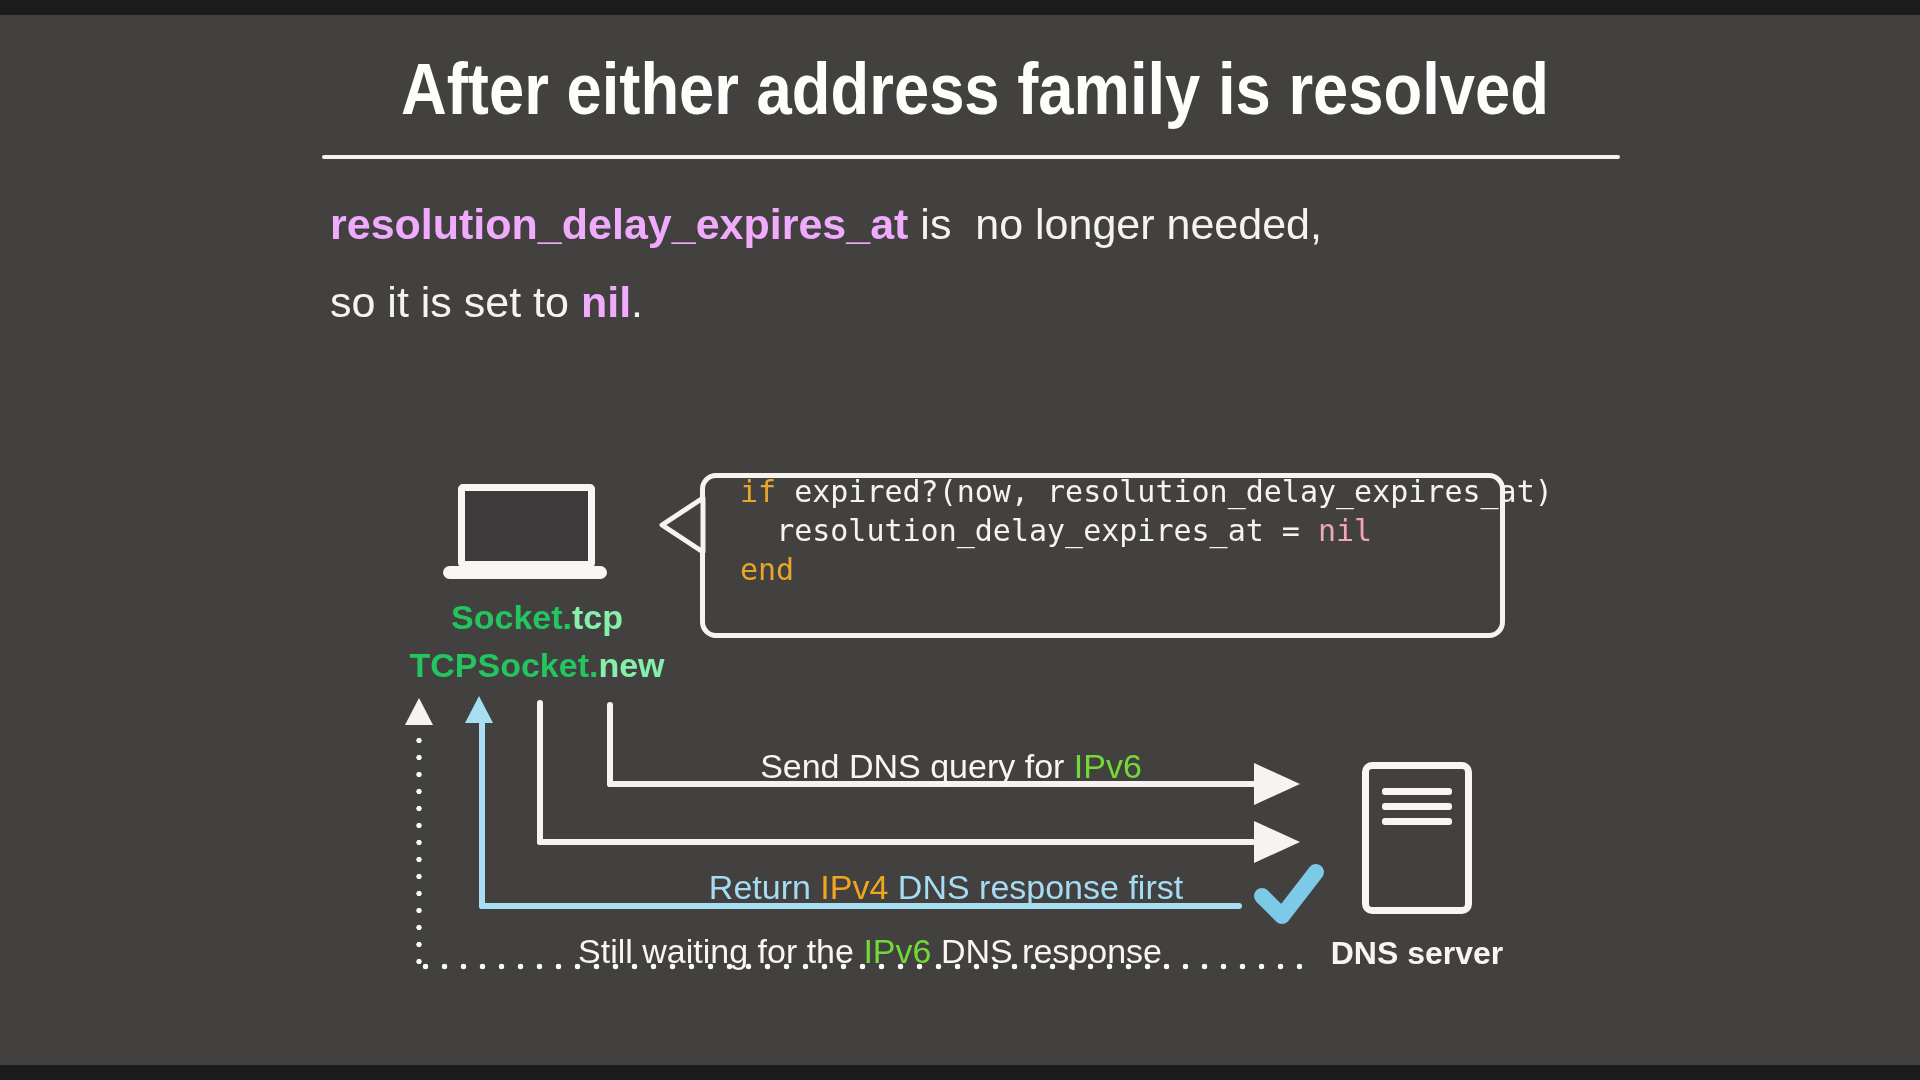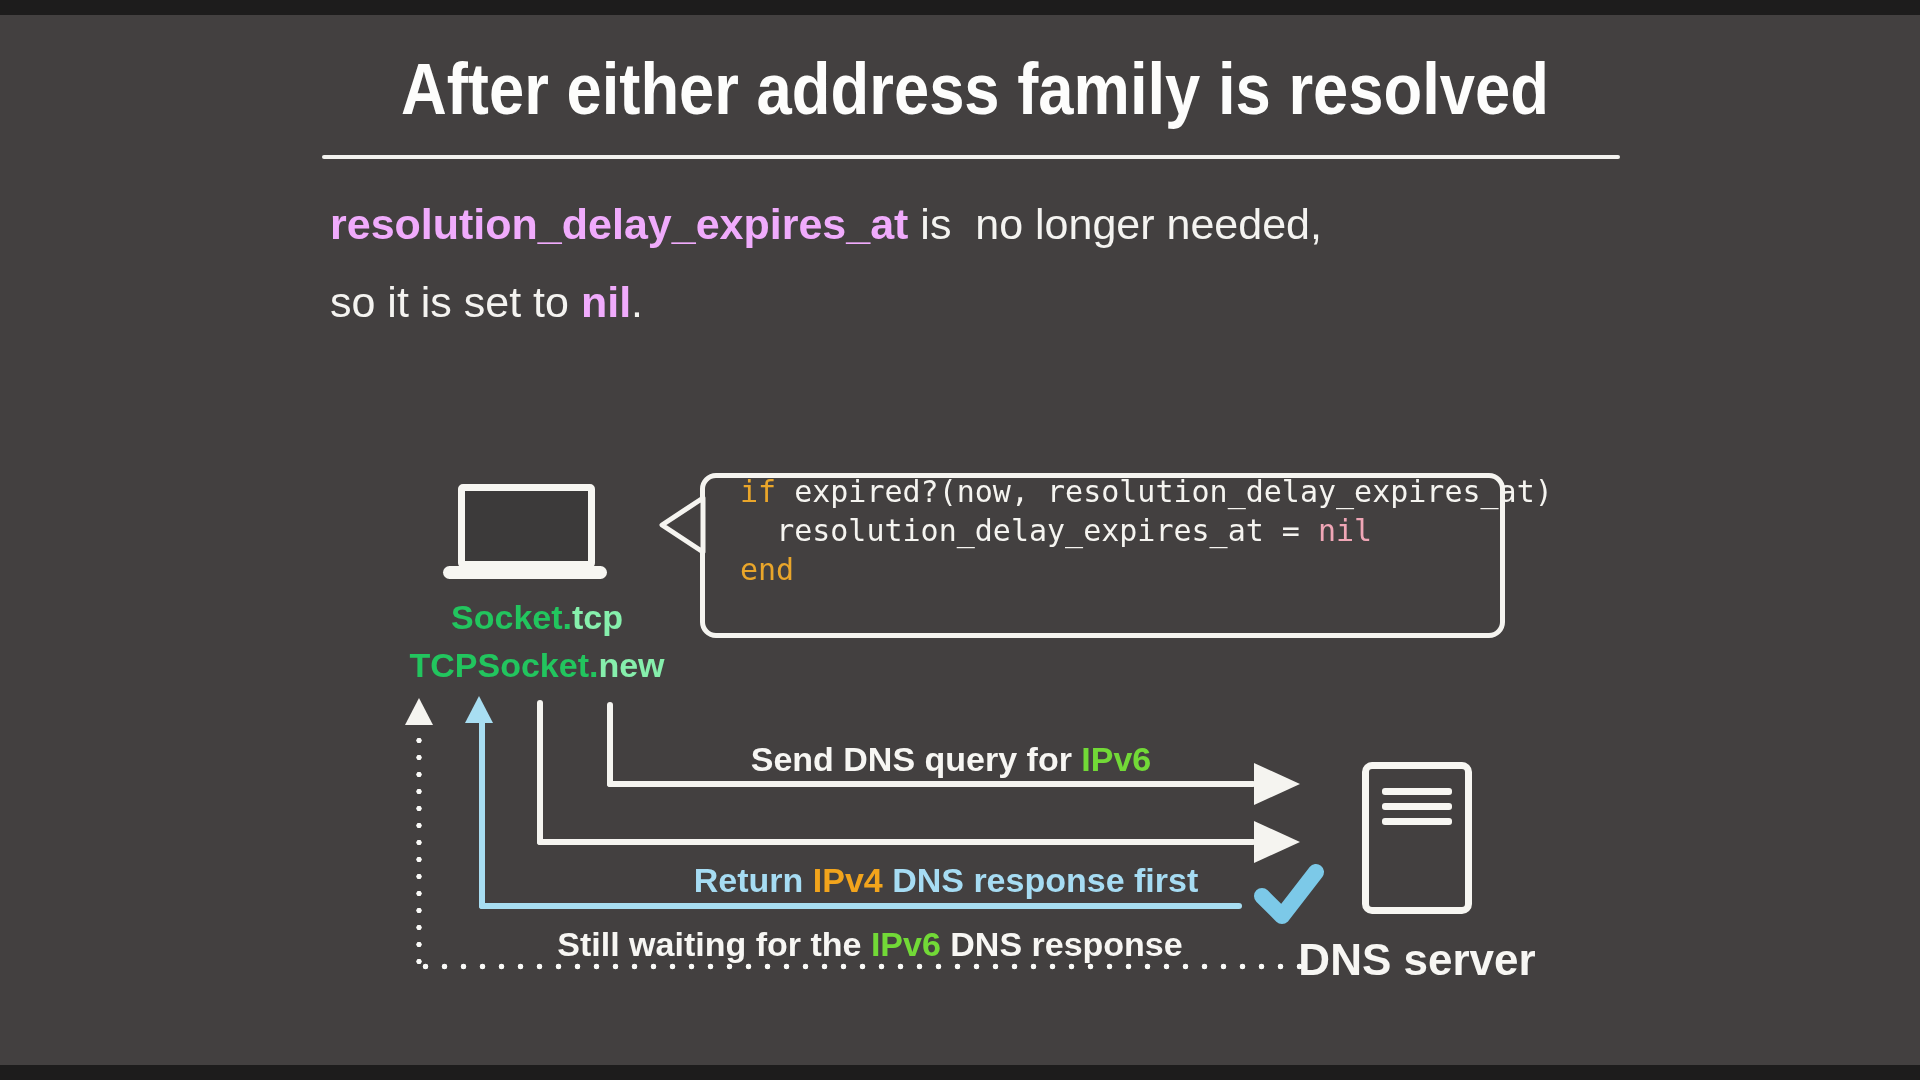--- a/index.html
+++ b/index.html
@@ -88,38 +88,38 @@
   .arrow-up.blue{border-bottom-color:#a8def2;}
   .arrow-right{
     position:absolute;width:0;height:0;
     border-top:21px solid rgba(0,0,0,0);border-bottom:21px solid rgba(0,0,0,0);
     border-left:46px solid #f5f4f0;
   }
 
   
   .msg{
     position:absolute;transform:translateX(-50%);
-    font-size:34px;font-weight:bold;color:#f7f6f3;white-space:nowrap;
+    font-size:34px;font-weight:normal;color:#f7f6f3;white-space:nowrap;margin-top:7px;
   }
   .hl-green{color:#72d937;}
   .hl-orange{color:#f2a41c;}
   .msg.return{color:#a6dcf3;}
 
   
   .server{
     position:absolute;left:1362px;top:762px;width:96px;height:138px;
     border:7px solid #f7f6f2;border-radius:10px;background:#434040;
   }
   .server-slot{
     position:absolute;left:13px;width:70px;height:7px;
     background:#f7f6f2;border-radius:3px;
   }
   .server-label{
     position:absolute;left:1417px;top:935px;transform:translateX(-50%);
-    font-size:44px;font-weight:bold;color:#f7f6f3;white-space:nowrap;
+    font-size:32px;font-weight:bold;color:#f7f6f3;white-space:nowrap;
   }
   .check{position:absolute;left:1252px;top:862px;}
 </style>
 </head>
 <body>
 
 <div class="stage">
 
   <div class="letterbox top"></div>
   <div class="letterbox bottom"></div>

